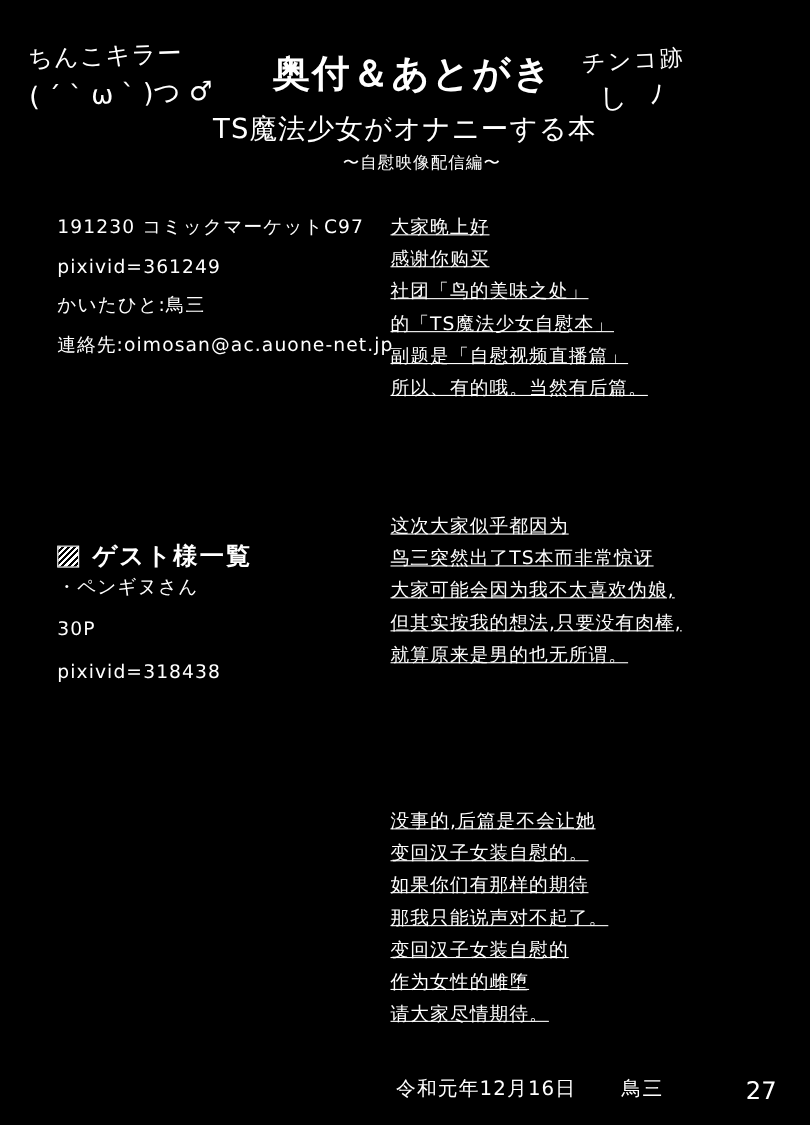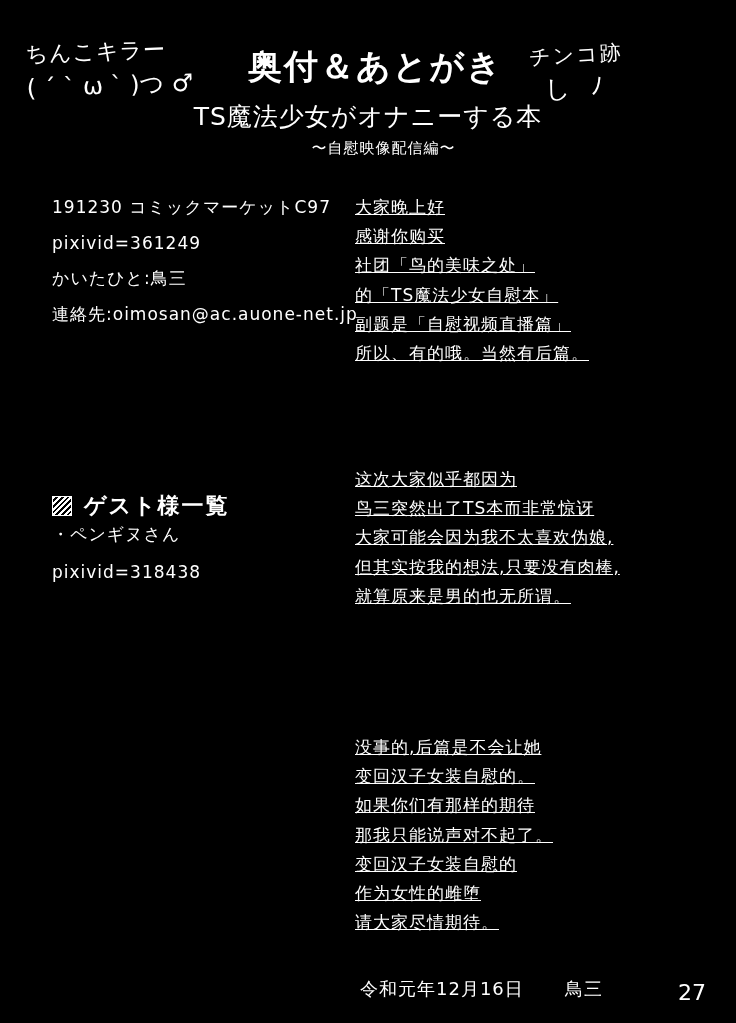--- a/index.html
+++ b/index.html
@@ -188,20 +188,21 @@
     <div>連絡先:oimosan@ac.auone-net.jp</div>
   </div>
 
   <div class="guest-head">
     <span class="guest-mark"></span>
     <span class="guest-title">ゲスト様一覧</span>
   </div>
 
   <div class="guest-list">
     <div>・ペンギヌさん</div>
+    <div>30P</div>
     <div>pixivid=318438</div>
   </div>
 
   <div class="hand" id="greeting-block">
     <div>大家晚上好</div>
     <div>感谢你购买</div>
     <div>社团「鸟的美味之处」</div>
     <div>的「TS魔法少女自慰本」</div>
     <div>副题是「自慰视频直播篇」</div>
     <div>所以、有的哦。当然有后篇。</div>

